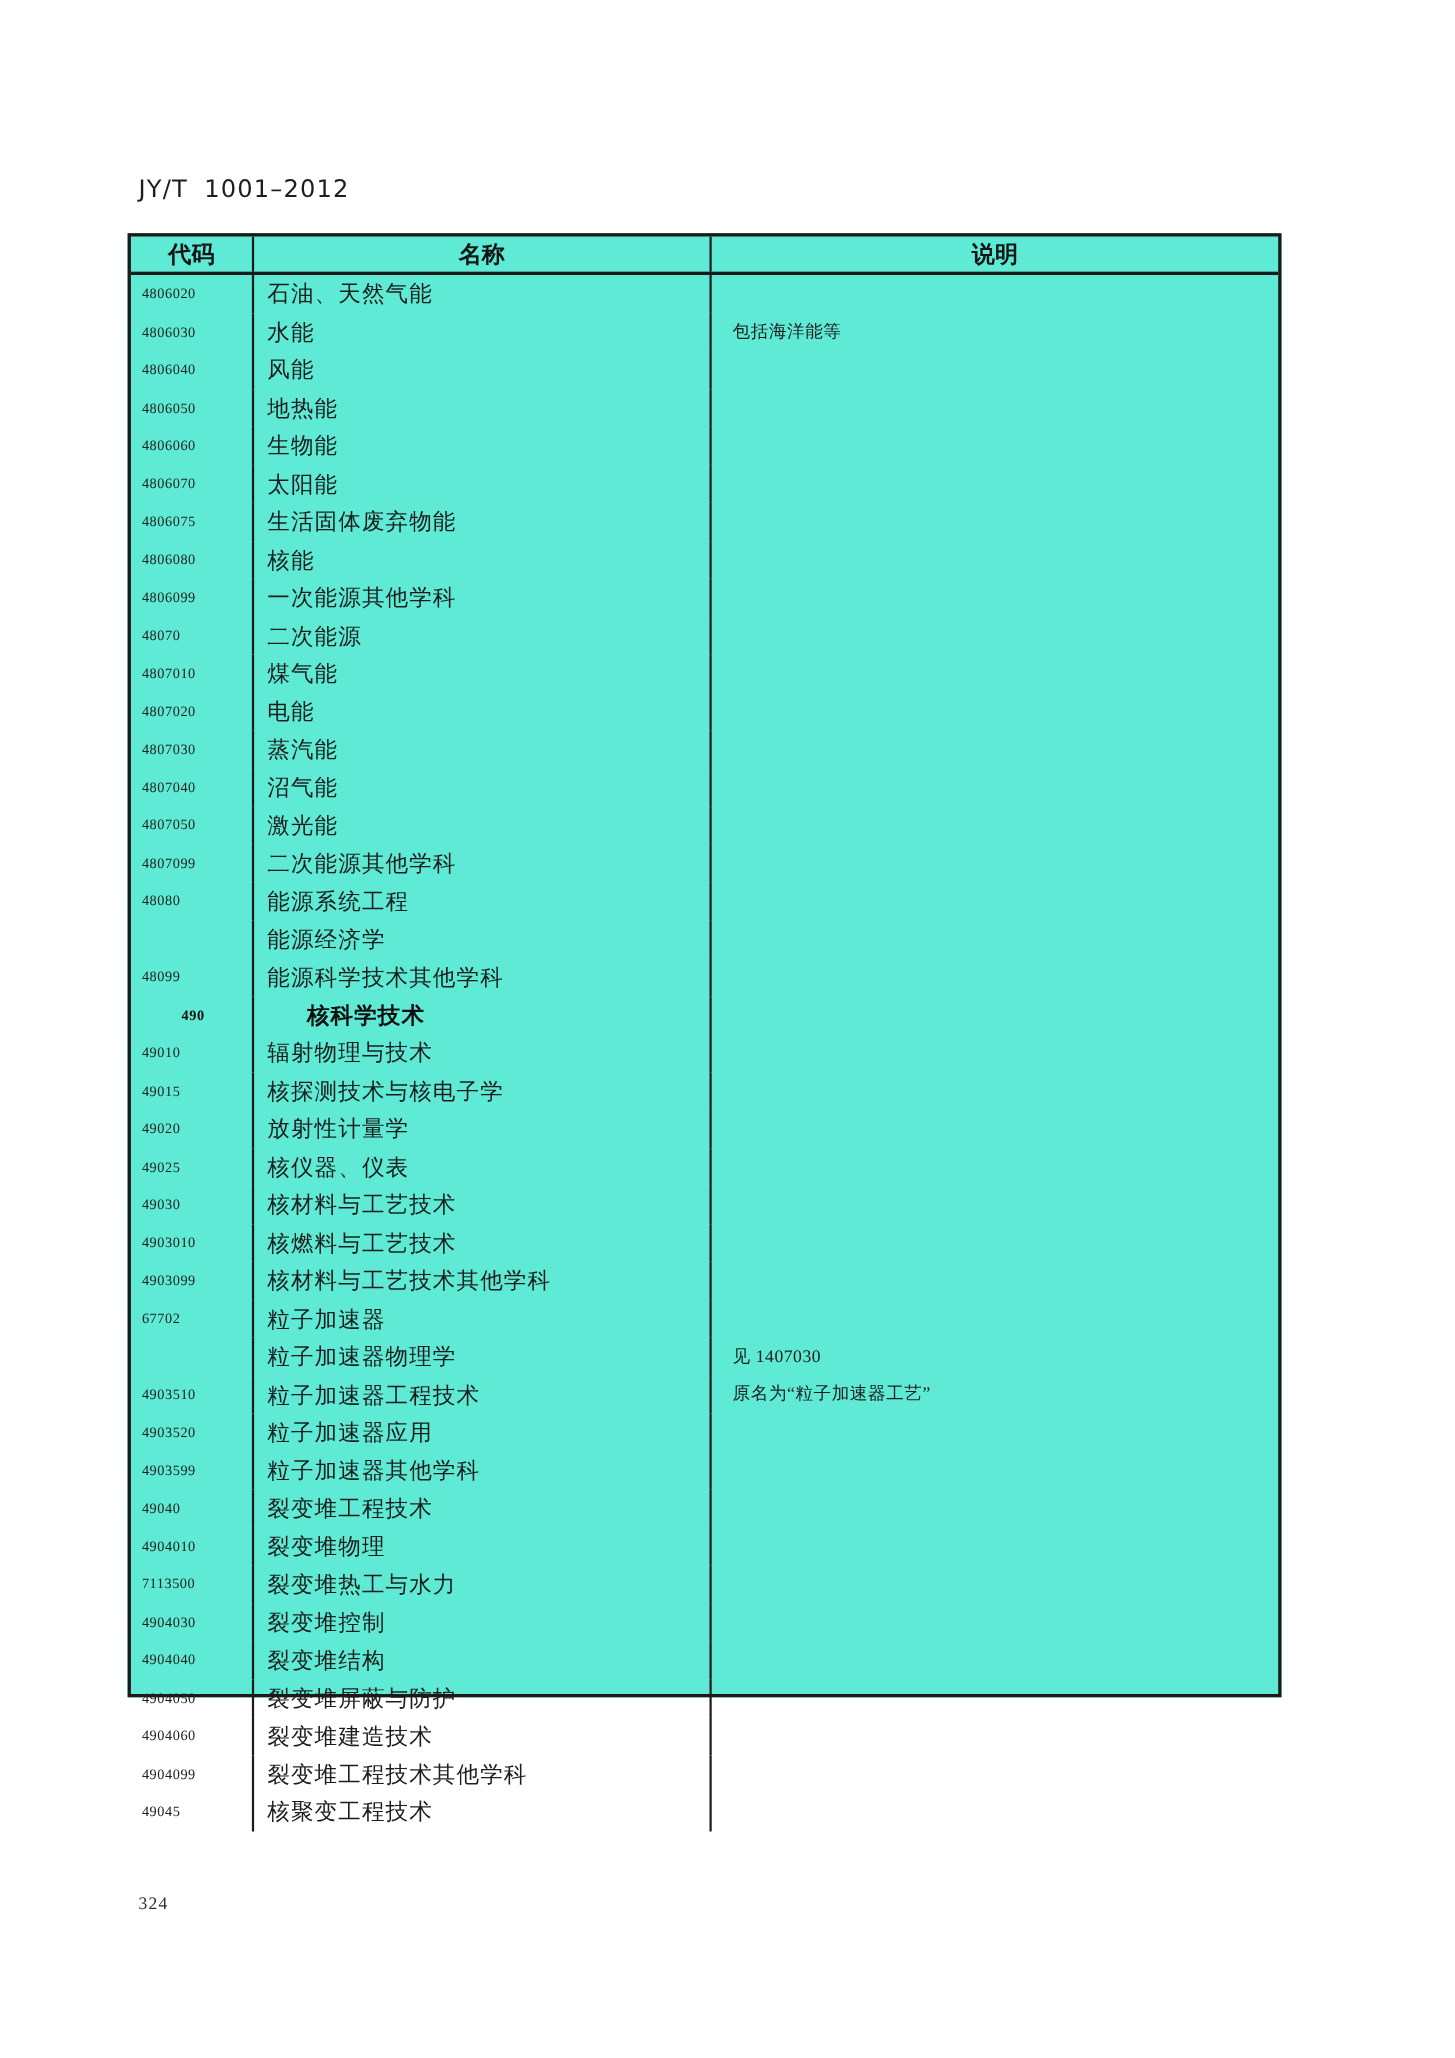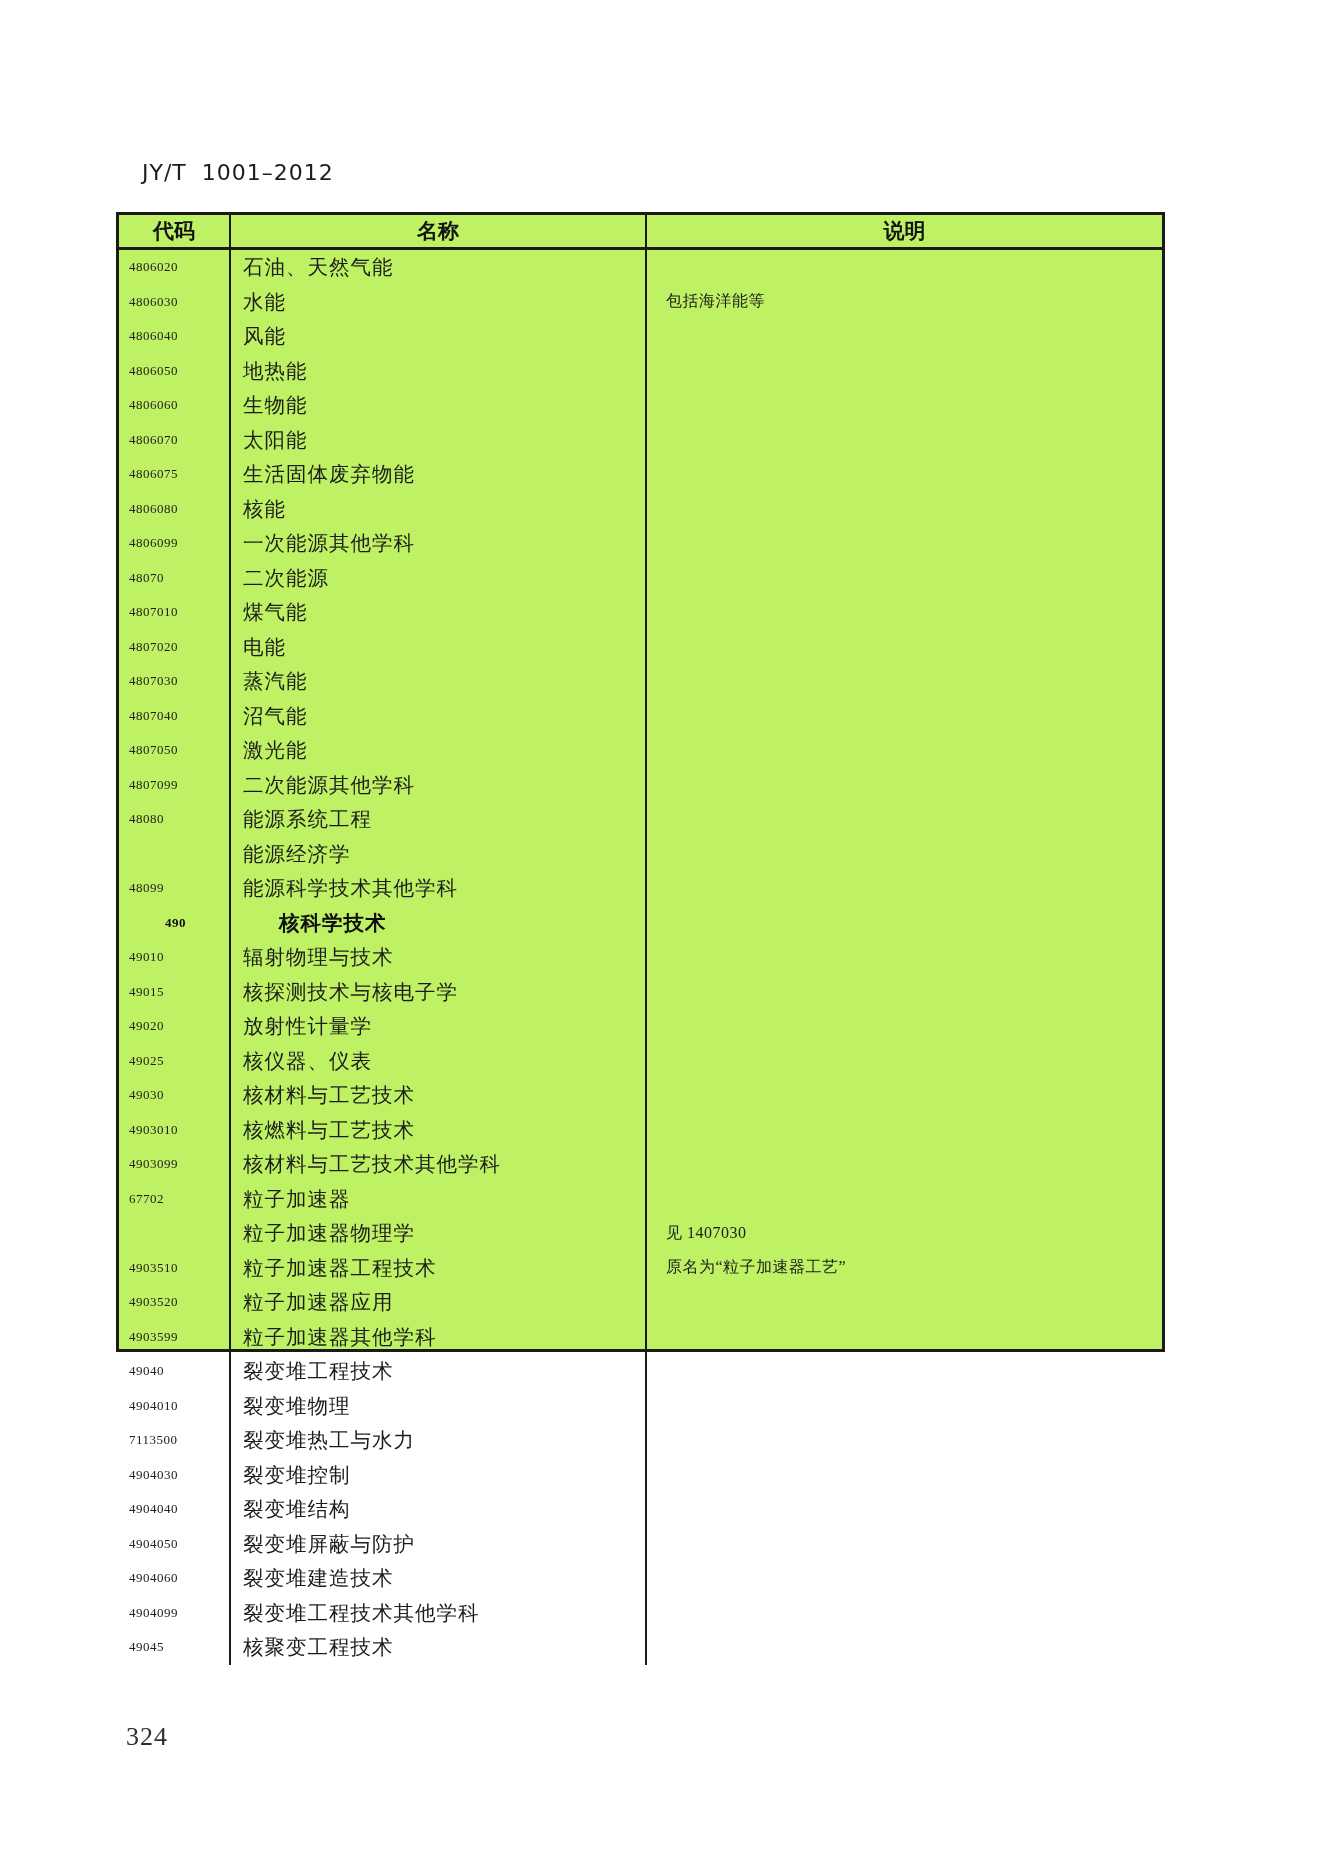--- a/index.html
+++ b/index.html
@@ -6,35 +6,35 @@
   .page{
     position:relative;
     width:1323px;height:1871px;
     background:#ffffff;
     font-family:"Liberation Serif","DejaVu Serif",serif;
     color:#1e1e1e;
     overflow:hidden;
   }
   .doc-title{
     position:absolute;
-    left:142px;top:160px;
+    left:126px;top:160px;
     font-family:"DejaVu Sans","Liberation Sans",sans-serif;
     font-size:22px;
     font-weight:500;
     letter-spacing:1px;
     word-spacing:7px;
     color:#1d1d1d;
   }
   .std-table{
     position:absolute;
     left:116px;top:212px;
-    width:1049px;height:1140px;
+    width:1049px;height:1331px;
     border:3px solid #1a1a1a;
     box-sizing:border-box;
-    background:#bef264;
+    background:#5eead4;
   }
   .thead{
     display:grid;
     grid-template-columns:112px 416px 1fr;
     height:32px;
     border-bottom:3px solid #1a1a1a;
   }
   .thead .hcell{
     display:flex;align-items:center;justify-content:center;
     font-size:21px;font-weight:bold;color:#141414;
@@ -55,21 +55,21 @@
   .v1{border-right:2px solid #1a1a1a;}
   .v2{border-right:2px solid #1a1a1a;}
   .c-code{padding-left:10px;font-size:13px;letter-spacing:0.5px;color:#202020;}
   .c-name{padding-left:12px;font-size:20.5px;letter-spacing:1px;color:#1c1c1c;}
   .c-desc{padding-left:19px;font-size:16px;letter-spacing:0.5px;color:#1c1c1c;text-align:right;}
   .trow.bold .c-code,
   .trow.bold .c-name{font-weight:bold;color:#0f0f0f;margin-left:36px;}
   .page-number{
     position:absolute;
     left:126px;top:1722px;
-    font-size:26px;
+    font-size:16px;
     letter-spacing:1px;
     color:#2e2e2e;
   }
 </style>
 </head>
 <body>
 
 <div class="page">
 
   <div class="doc-title">JY/T 1001–2012</div>

